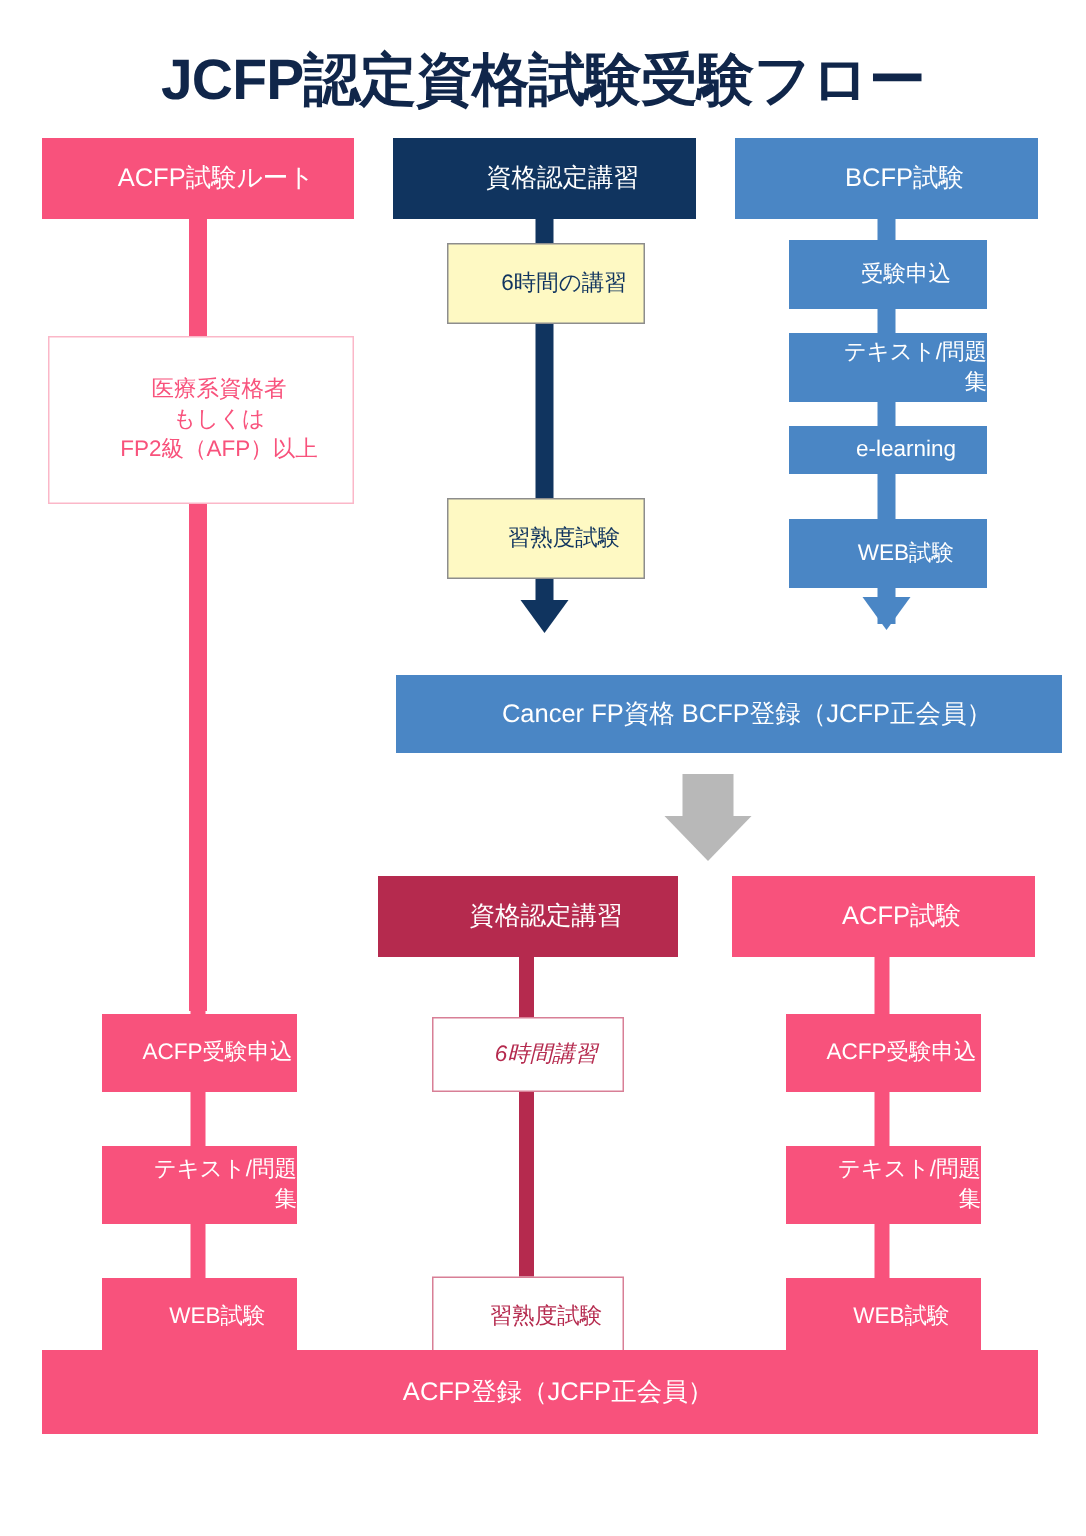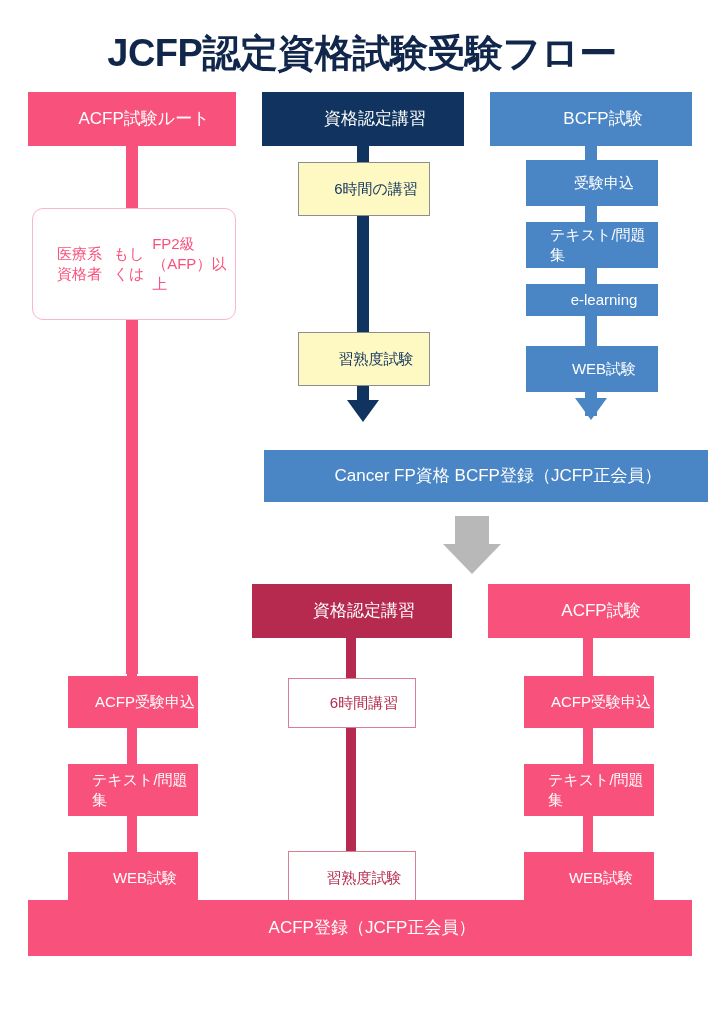--- a/index.html
+++ b/index.html
@@ -32,21 +32,21 @@
     white-space: nowrap;
   }
 
   
   .node {
     position: absolute;
     box-sizing: border-box;
     display: flex;
     align-items: center;
     justify-content: center;
-    text-align: left;
+    text-align: right;
     line-height: 1.35;
     font-size: 15px;
     padding-left: 24px;
   }
   .node.header {
     font-size: 17px;
     color: #ffffff;
   }
   .node.bar {
     font-size: 17px;
@@ -125,21 +125,21 @@
 <body>
 
 <div id="canvas">
 
   <div class="title">JCFP認定資格試験受験フロー</div>
 
   <div class="line line-pink" style="left:126px; top:146px; width:12px; height:528px;"></div>
 
   <div class="node header fill-pink" style="left:28px; top:92px; width:208px; height:54px;">ACFP試験ルート</div>
 
-  <div class="node out-pink-light" style="left:32px; top:208px; width:204px; height:112px; flex-direction:row;border-radius:11px;">
+  <div class="node out-pink-light" style="left:32px; top:224px; width:204px; height:112px; flex-direction:column;">
     <span>医療系資格者</span>
     <span>もしくは</span>
     <span>FP2級（AFP）以上</span>
   </div>
 
   <div class="line line-navy" style="left:357px; top:146px; width:12px; height:254px;"></div>
 
   <div class="node header fill-navy" style="left:262px; top:92px; width:202px; height:54px;">資格認定講習</div>
 
   <div class="node out-gray" style="left:298px; top:162px; width:132px; height:54px;">6時間の講習</div>
@@ -163,21 +163,21 @@
 
   <div class="block-arrow" style="left:443px; top:516px; width:58px; height:58px;">
     <div class="shaft"></div>
     <div class="head"></div>
   </div>
 
   <div class="line line-crimson" style="left:346px; top:638px; width:10px; height:268px;"></div>
 
   <div class="node header fill-crimson" style="left:252px; top:584px; width:200px; height:54px;">資格認定講習</div>
 
-  <div class="node out-crimson" style="left:288px; top:678px; width:128px; height:50px;">6時間講習</div>
+  <div class="node out-crimson" style="left:288px; top:678px; width:128px; height:50px;font-style:italic;">6時間講習</div>
 
   <div class="node out-crimson" style="left:288px; top:851px; width:128px; height:54px;">習熟度試験</div>
 
   <div class="arrowhead ah-crimson" style="left:335px; top:906px;"></div>
 
   <div class="line line-pink" style="left:583px; top:638px; width:10px; height:268px;"></div>
 
   <div class="node header fill-pink" style="left:488px; top:584px; width:202px; height:54px;">ACFP試験</div>
 
   <div class="node fill-pink" style="left:524px; top:676px; width:130px; height:52px;">ACFP受験申込</div>

